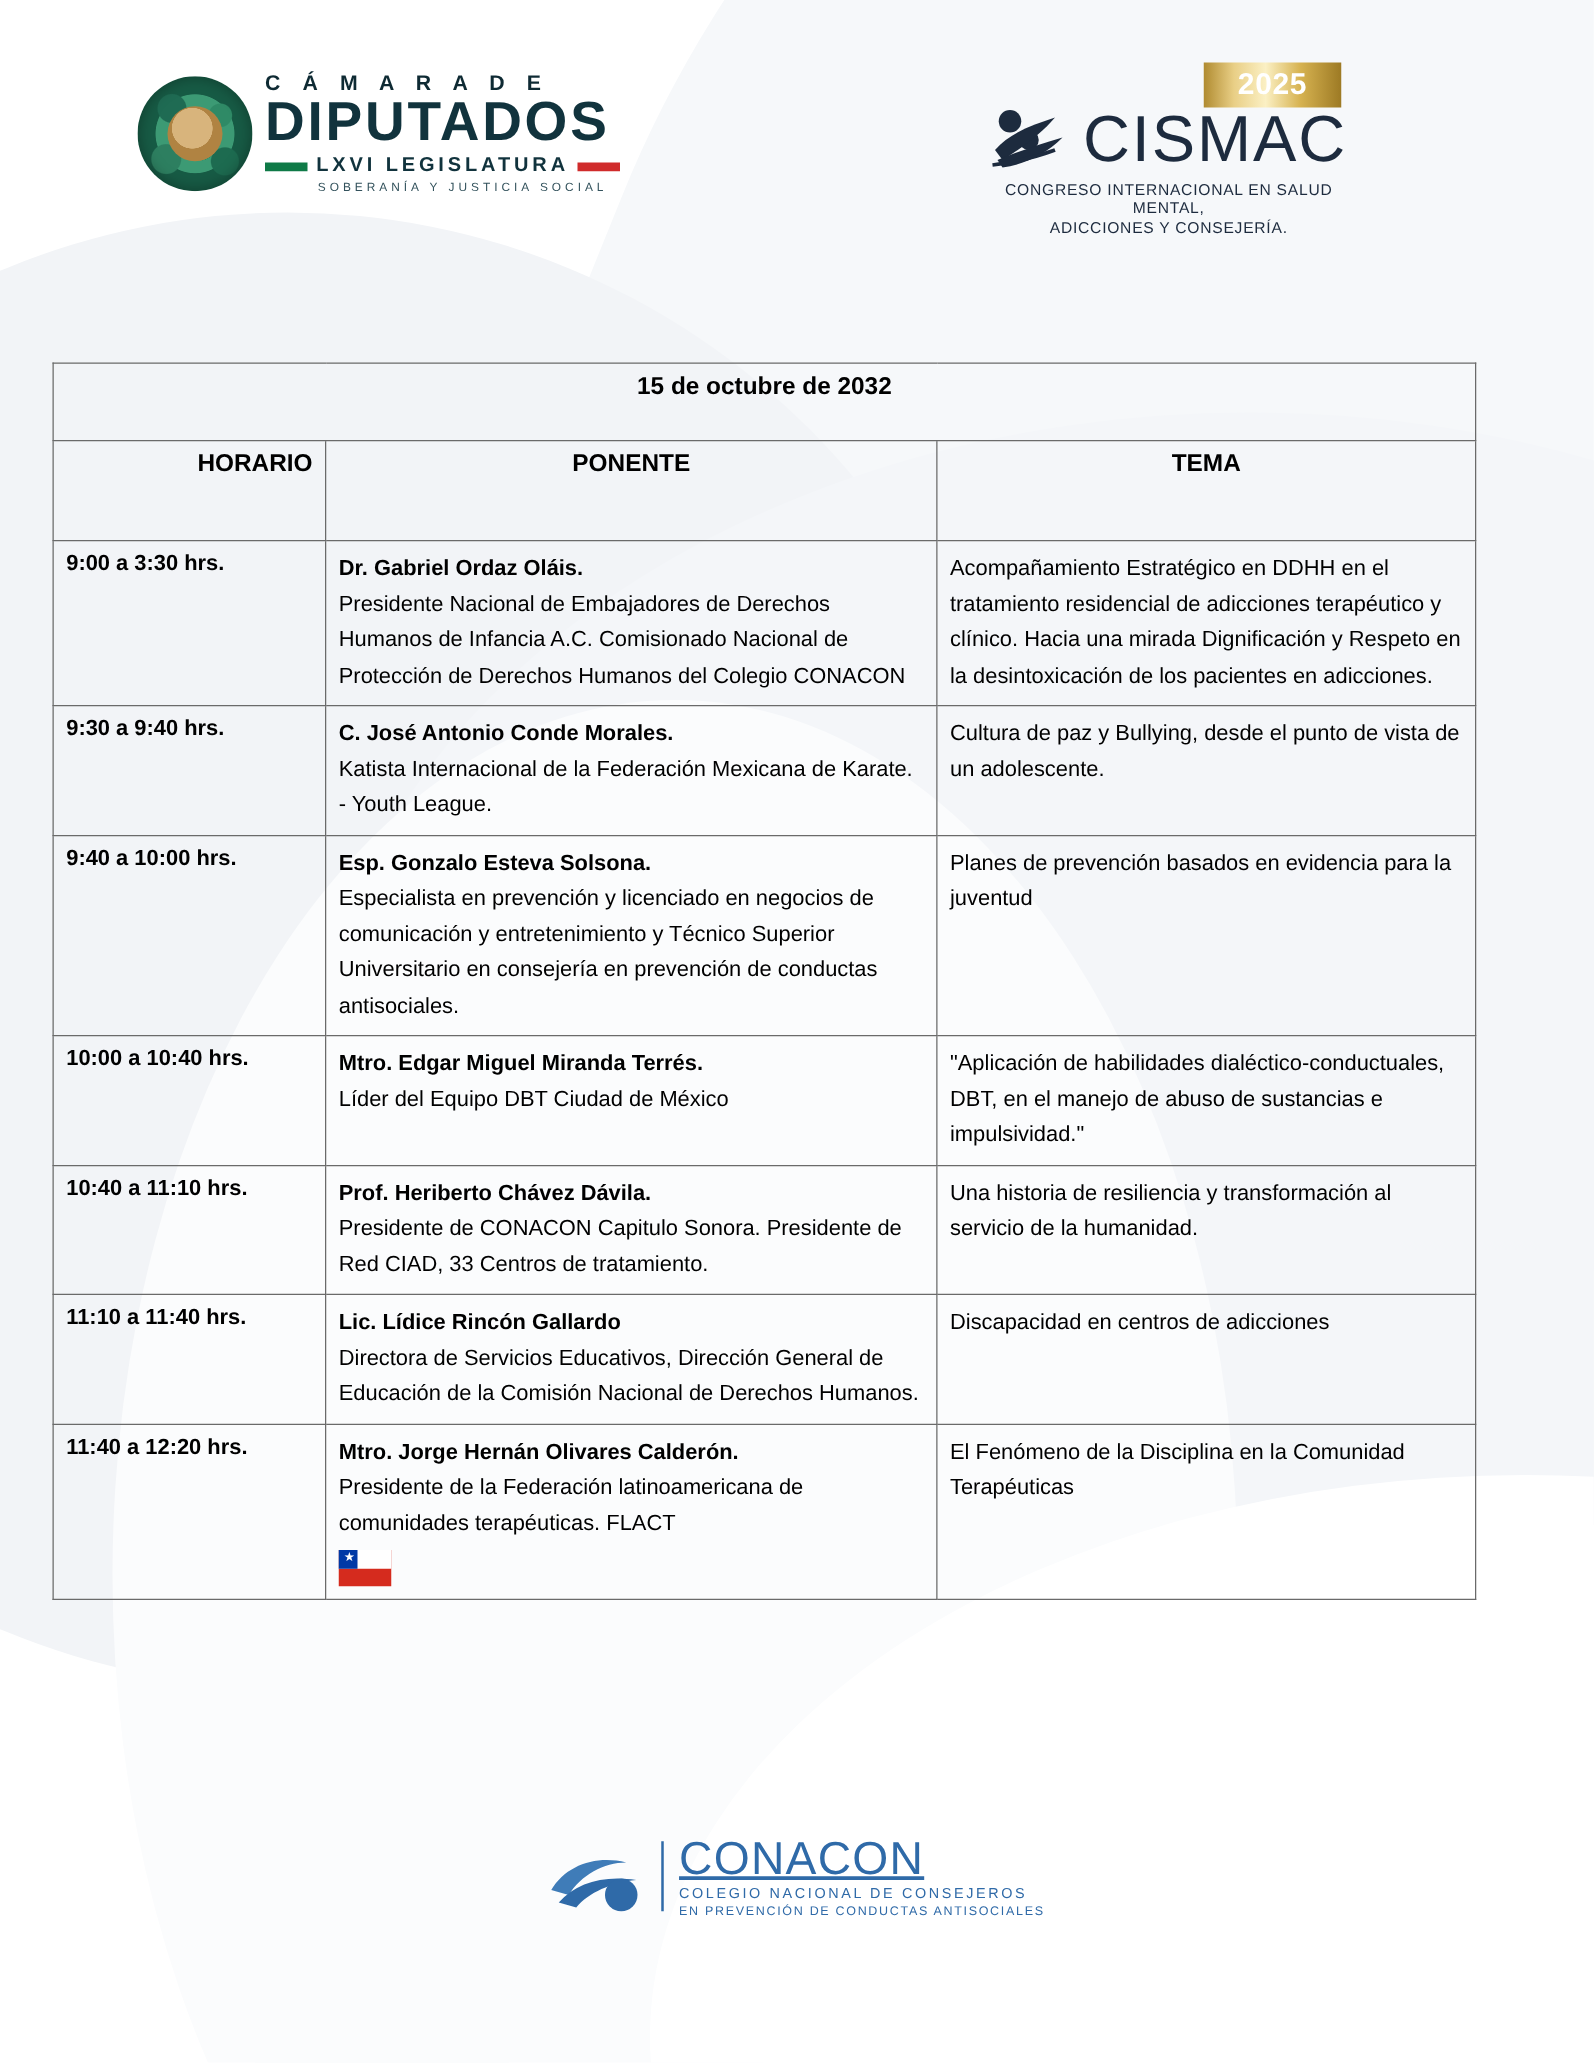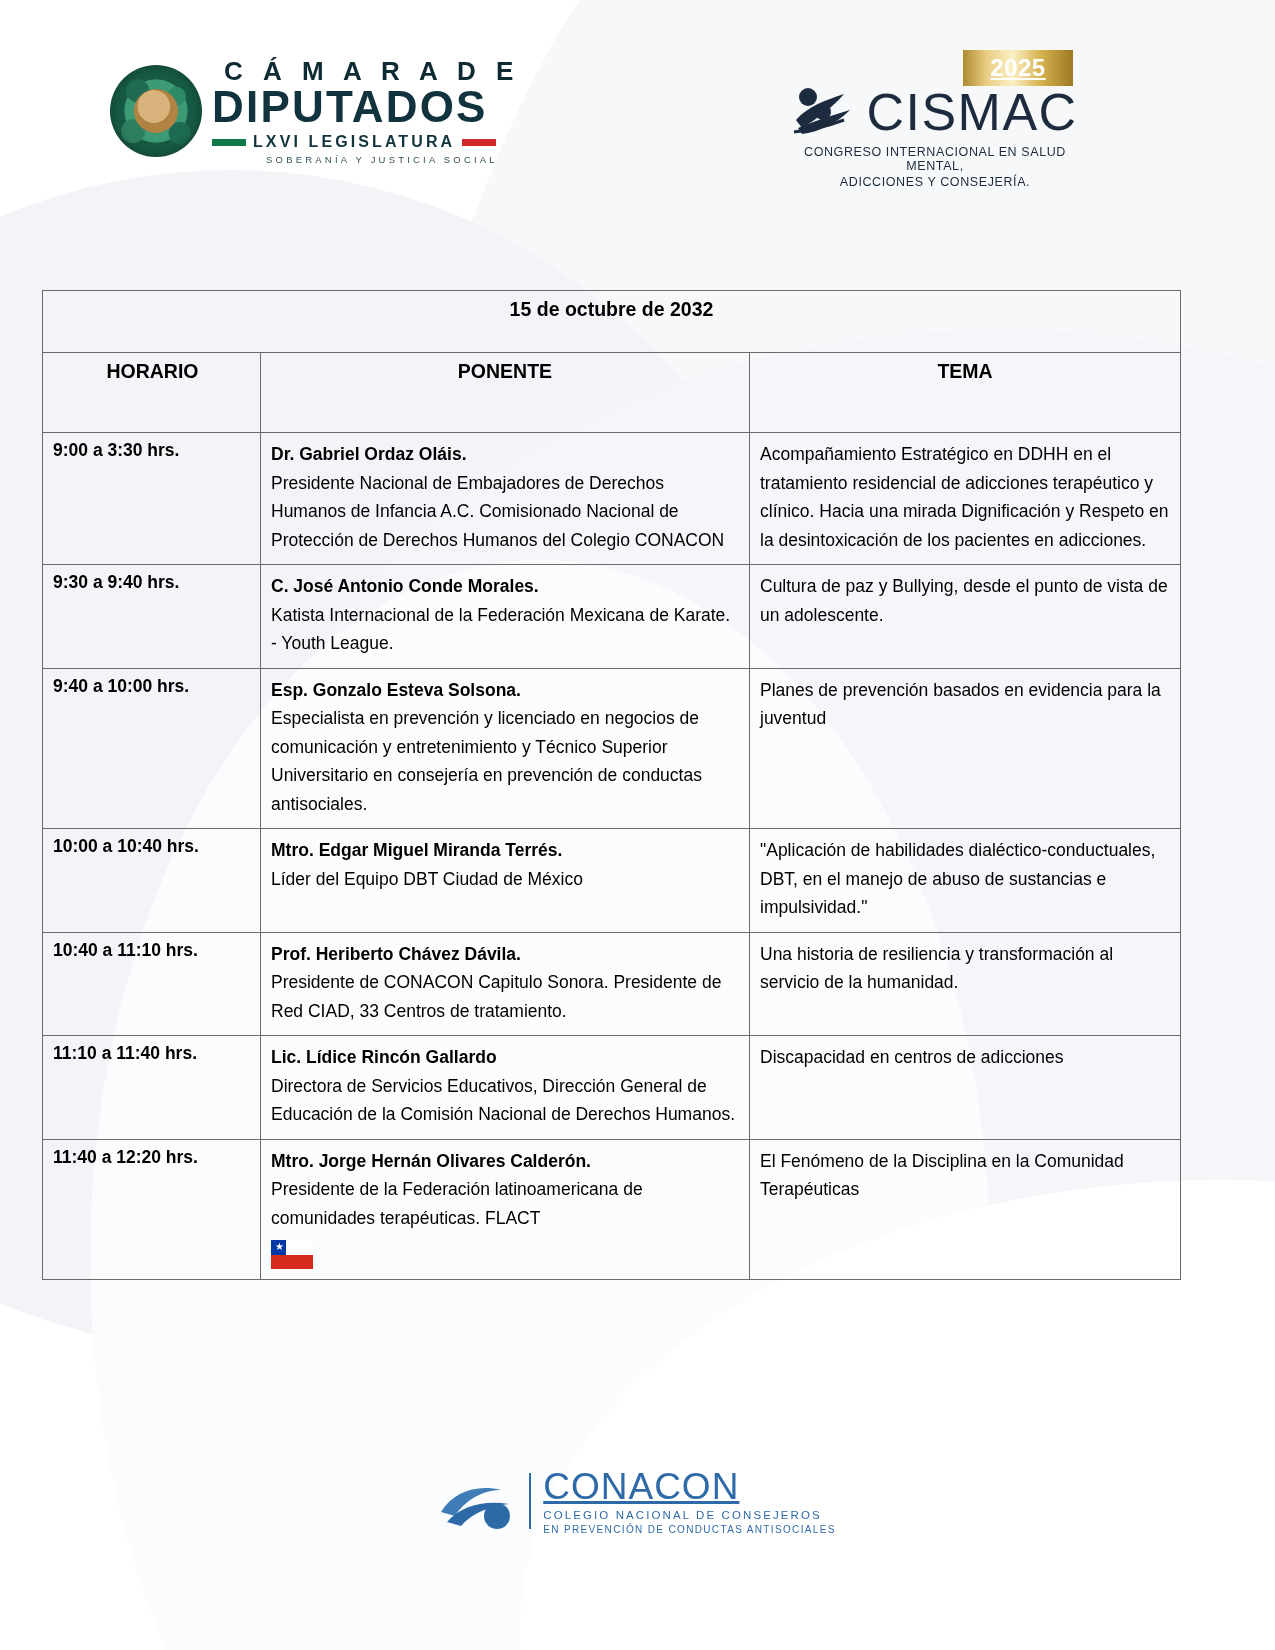--- a/index.html
+++ b/index.html
@@ -118,25 +118,24 @@
     width: 44px;
     height: 44px;
     margin: -22px 0 0 -22px;
     border-radius: 50%;
     background: radial-gradient(circle at 45% 40%, #d8b47c 0 45%, #b08342 46% 75%, #0f3b2d 76% 100%);
   }
   .camara-text {
     line-height: 1;
   }
   .camara-line1 {
-    font-size: 26px;
+    font-size: 17px;
     font-weight: bold;
     letter-spacing: 6.5px;
     color: #0e2a33;
-    margin-left: 12px;
   }
   .camara-line2 {
     font-size: 44px;
     font-weight: bold;
     letter-spacing: 2.2px;
     color: #11333d;
     margin-top: 1px;
   }
   .camara-line3 {
     display: flex;
@@ -174,21 +173,20 @@
     right: 12px;
     top: -2px;
     width: 110px;
     height: 36px;
     background: linear-gradient(90deg,#b08b30 0%,#e9cf86 22%,#fbf0c4 45%,#d7b351 70%,#9d7a24 100%);
     color: #ffffff;
     font-size: 24px;
     font-weight: bold;
     line-height: 36px;
     letter-spacing: .5px;
-    text-decoration: underline;
   }
   .cismac-main {
     display: flex;
     align-items: center;
     justify-content: center;
     gap: 10px;
     margin-top: 34px;
   }
   .cismac-mark { width: 64px; height: 52px; }
   .cismac-word {
@@ -236,21 +234,21 @@
     height: 44px;
     padding-top: 10px;
   }
   .colhead {
     text-align: center;
     font-weight: bold;
     font-size: 19.5px;
     height: 62px;
     padding-top: 12px;
   }
-  .colhead.left { text-align: center; padding-left: 12px; }
+  .colhead.left { text-align: right; padding-left: 12px; }
   .col-horario { width: 218px; }
   .col-ponente { width: 489px; }
   .col-tema    { width: 431px; }
 
   td.horario {
     font-weight: bold;
     font-size: 17.5px;
     white-space: nowrap;
     padding-top: 9px;
     padding-left: 12px;

